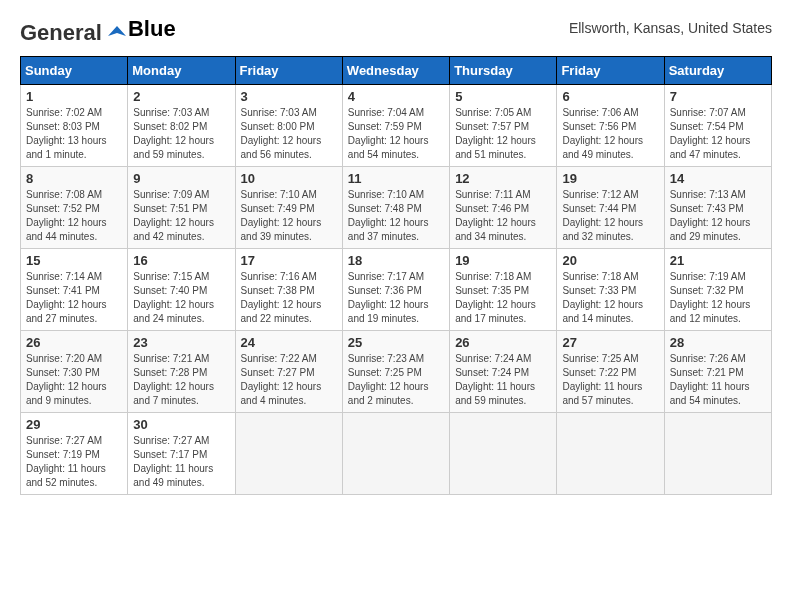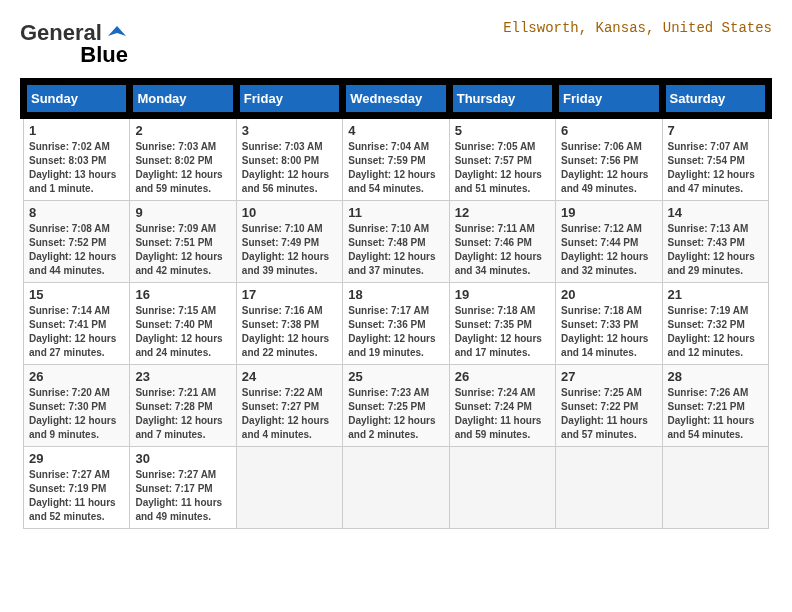--- a/index.html
+++ b/index.html
@@ -11,48 +11,47 @@
       padding: 20px;
     }
     .header-area {
       display: flex;
       justify-content: space-between;
       align-items: flex-start;
       margin-bottom: 10px;
     }
     .logo {
       display: flex;
-      flex-direction: column;
-      align-items: flex-end;
+      flex-direction: row;
+      align-items: flex-start;
     }
     .logo-line1 { display: flex; align-items: center; gap: 4px; }
     .title-area { text-align: right; }
     .month-title {
       font-size: 36px;
       font-weight: bold;
       color: #222;
     }
     .location {
       font-size: 14px;
-      color: #a16207;
-      font-family: Liberation Mono, monospace;
+      color: #404040;
     }
     table {
       width: 100%;
       border-collapse: collapse;
       table-layout: fixed;
     }
     th {
       background-color: #1a6abf;
       color: #fff;
       font-size: 13px;
       font-weight: bold;
       padding: 6px 4px;
       text-align: left;
-      border: 7px solid #000000;
+      border: 1px solid #000000;
     }
     td {
       border: 1px solid #ccc;
       vertical-align: top;
       padding: 4px 5px;
       font-size: 10.5px;
       color: #333;
       height: 80px;
       background: #fff;
     }
@@ -62,21 +61,20 @@
     .day-num {
       font-size: 13px;
       font-weight: bold;
       display: block;
       margin-bottom: 2px;
     }
     .day-info {
       font-size: 10px;
       line-height: 1.4;
       color: #444;
-      font-weight: bold;
     }
     tr:nth-child(even) td:not(.empty) {
       background: #f9f9f9;
     }
   </style>
 </head>
 <body>
 
 <div class="header-area">
   <div class="logo">

